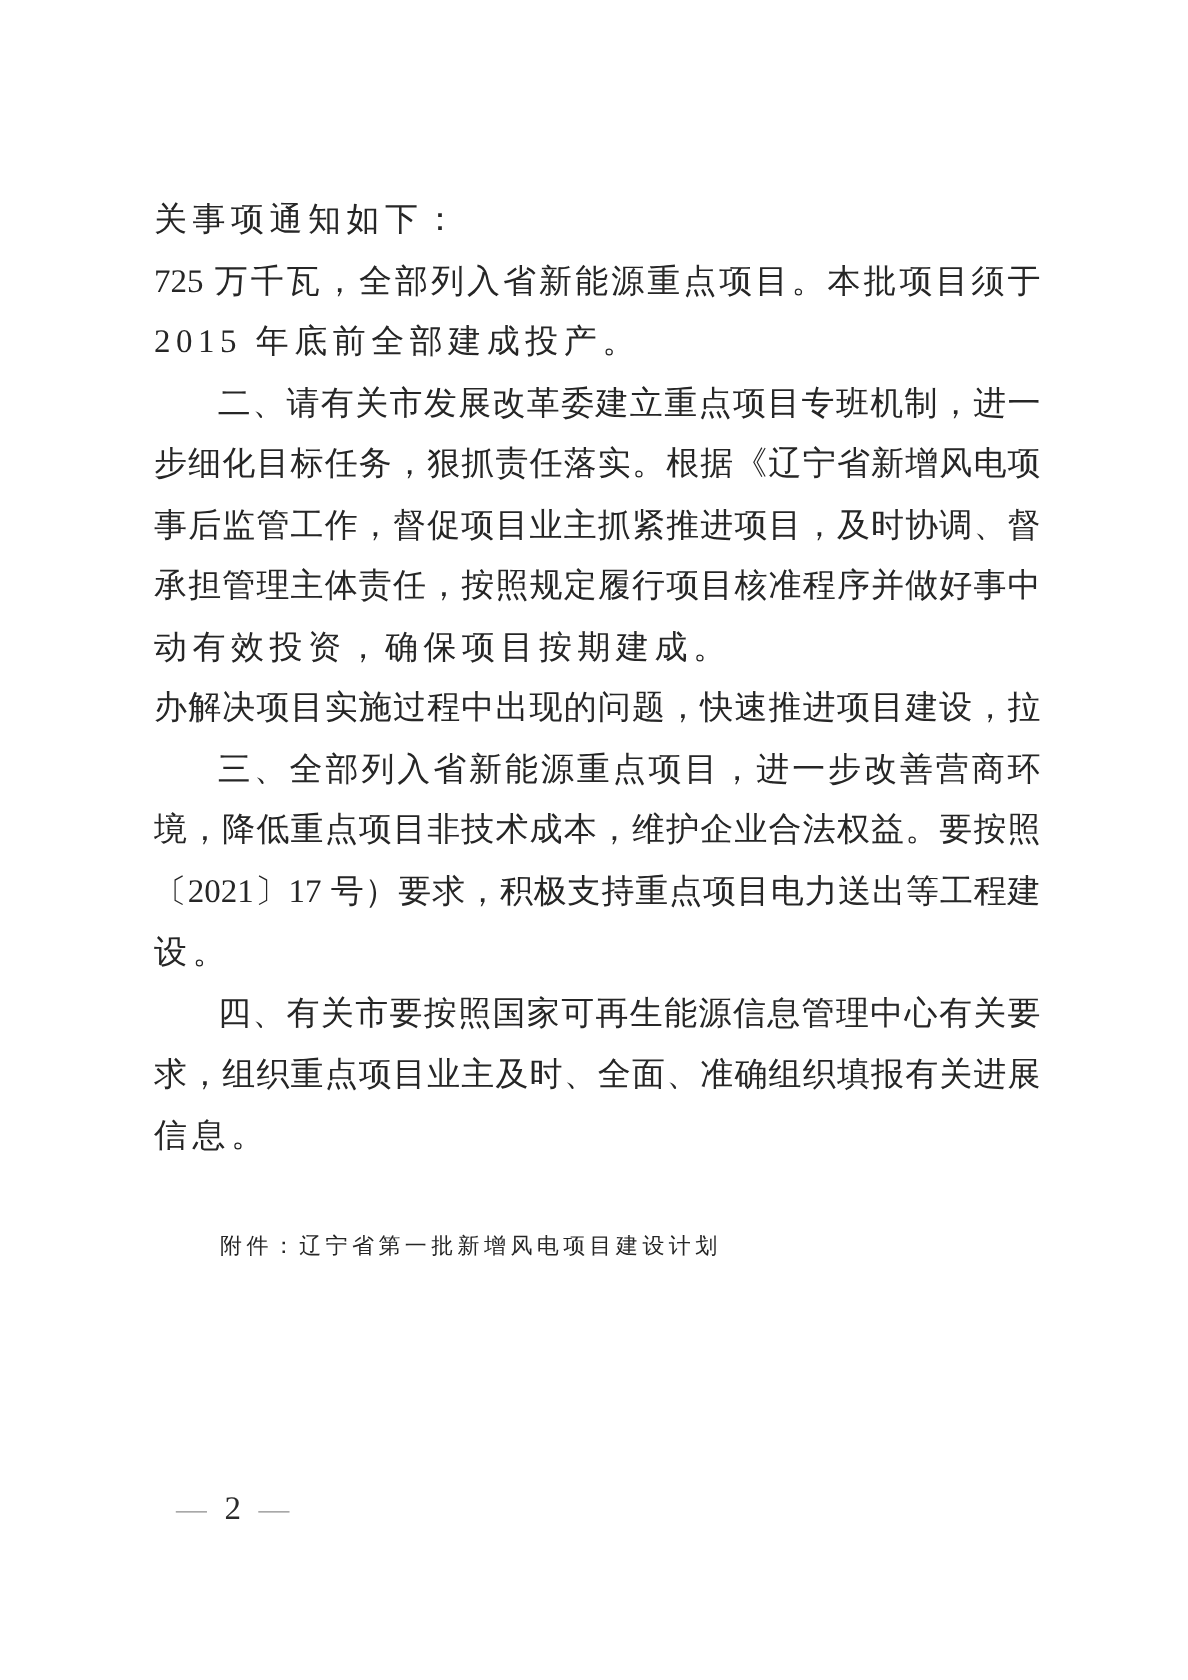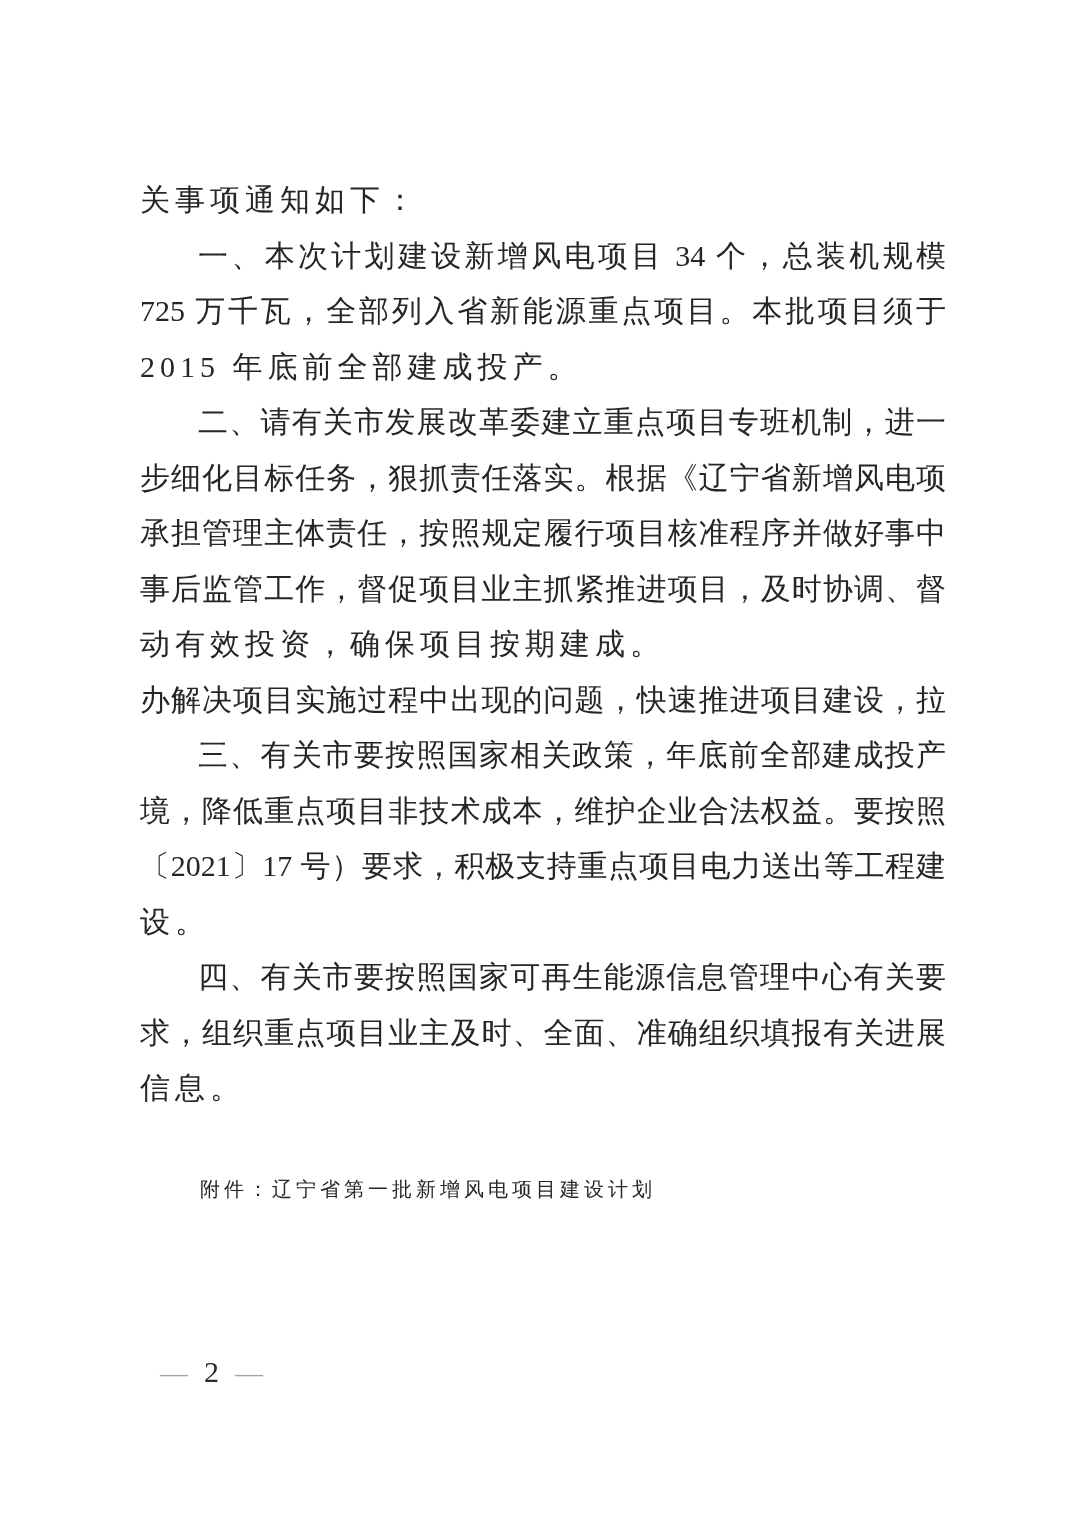--- a/index.html
+++ b/index.html
@@ -75,30 +75,29 @@
     font-size: 30px;
   }
 </style>
 </head>
 <body>
 
 <div class="page">
 
   <div class="text-block">
     <div class="line">关事项通知如下：</div>
-    <div class="line j ind">一、本次计划建设新增风电项目 34 个，总装机规模</div>
     <div class="line j">725 万千瓦，全部列入省新能源重点项目。本批项目须于</div>
     <div class="line">2015 年底前全部建成投产。</div>
     <div class="line j ind">二、请有关市发展改革委建立重点项目专班机制，进一</div>
     <div class="line j">步细化目标任务，狠抓责任落实。根据《辽宁省新增风电项</div>
+    <div class="line j">事后监管工作，督促项目业主抓紧推进项目，及时协调、督</div>
     <div class="line j">承担管理主体责任，按照规定履行项目核准程序并做好事中</div>
-    <div class="line j">事后监管工作，督促项目业主抓紧推进项目，及时协调、督</div>
     <div class="line">动有效投资，确保项目按期建成。</div>
     <div class="line j">办解决项目实施过程中出现的问题，快速推进项目建设，拉</div>
-    <div class="line j ind">三、有关市要按照国家相关政策，年底前全部建成投产</div>
+    <div class="line j ind">三、全部列入省新能源重点项目，进一步改善营商环</div>
     <div class="line j">境，降低重点项目非技术成本，维护企业合法权益。要按照</div>
     <div class="line j">〔2021〕17 号）要求，积极支持重点项目电力送出等工程建</div>
     <div class="line">设。</div>
     <div class="line j ind">四、有关市要按照国家可再生能源信息管理中心有关要</div>
     <div class="line j">求，组织重点项目业主及时、全面、准确组织填报有关进展</div>
     <div class="line">信息。</div>
 
     <div class="spacer"></div>
 
     <div class="attachment">附件：辽宁省第一批新增风电项目建设计划</div>

